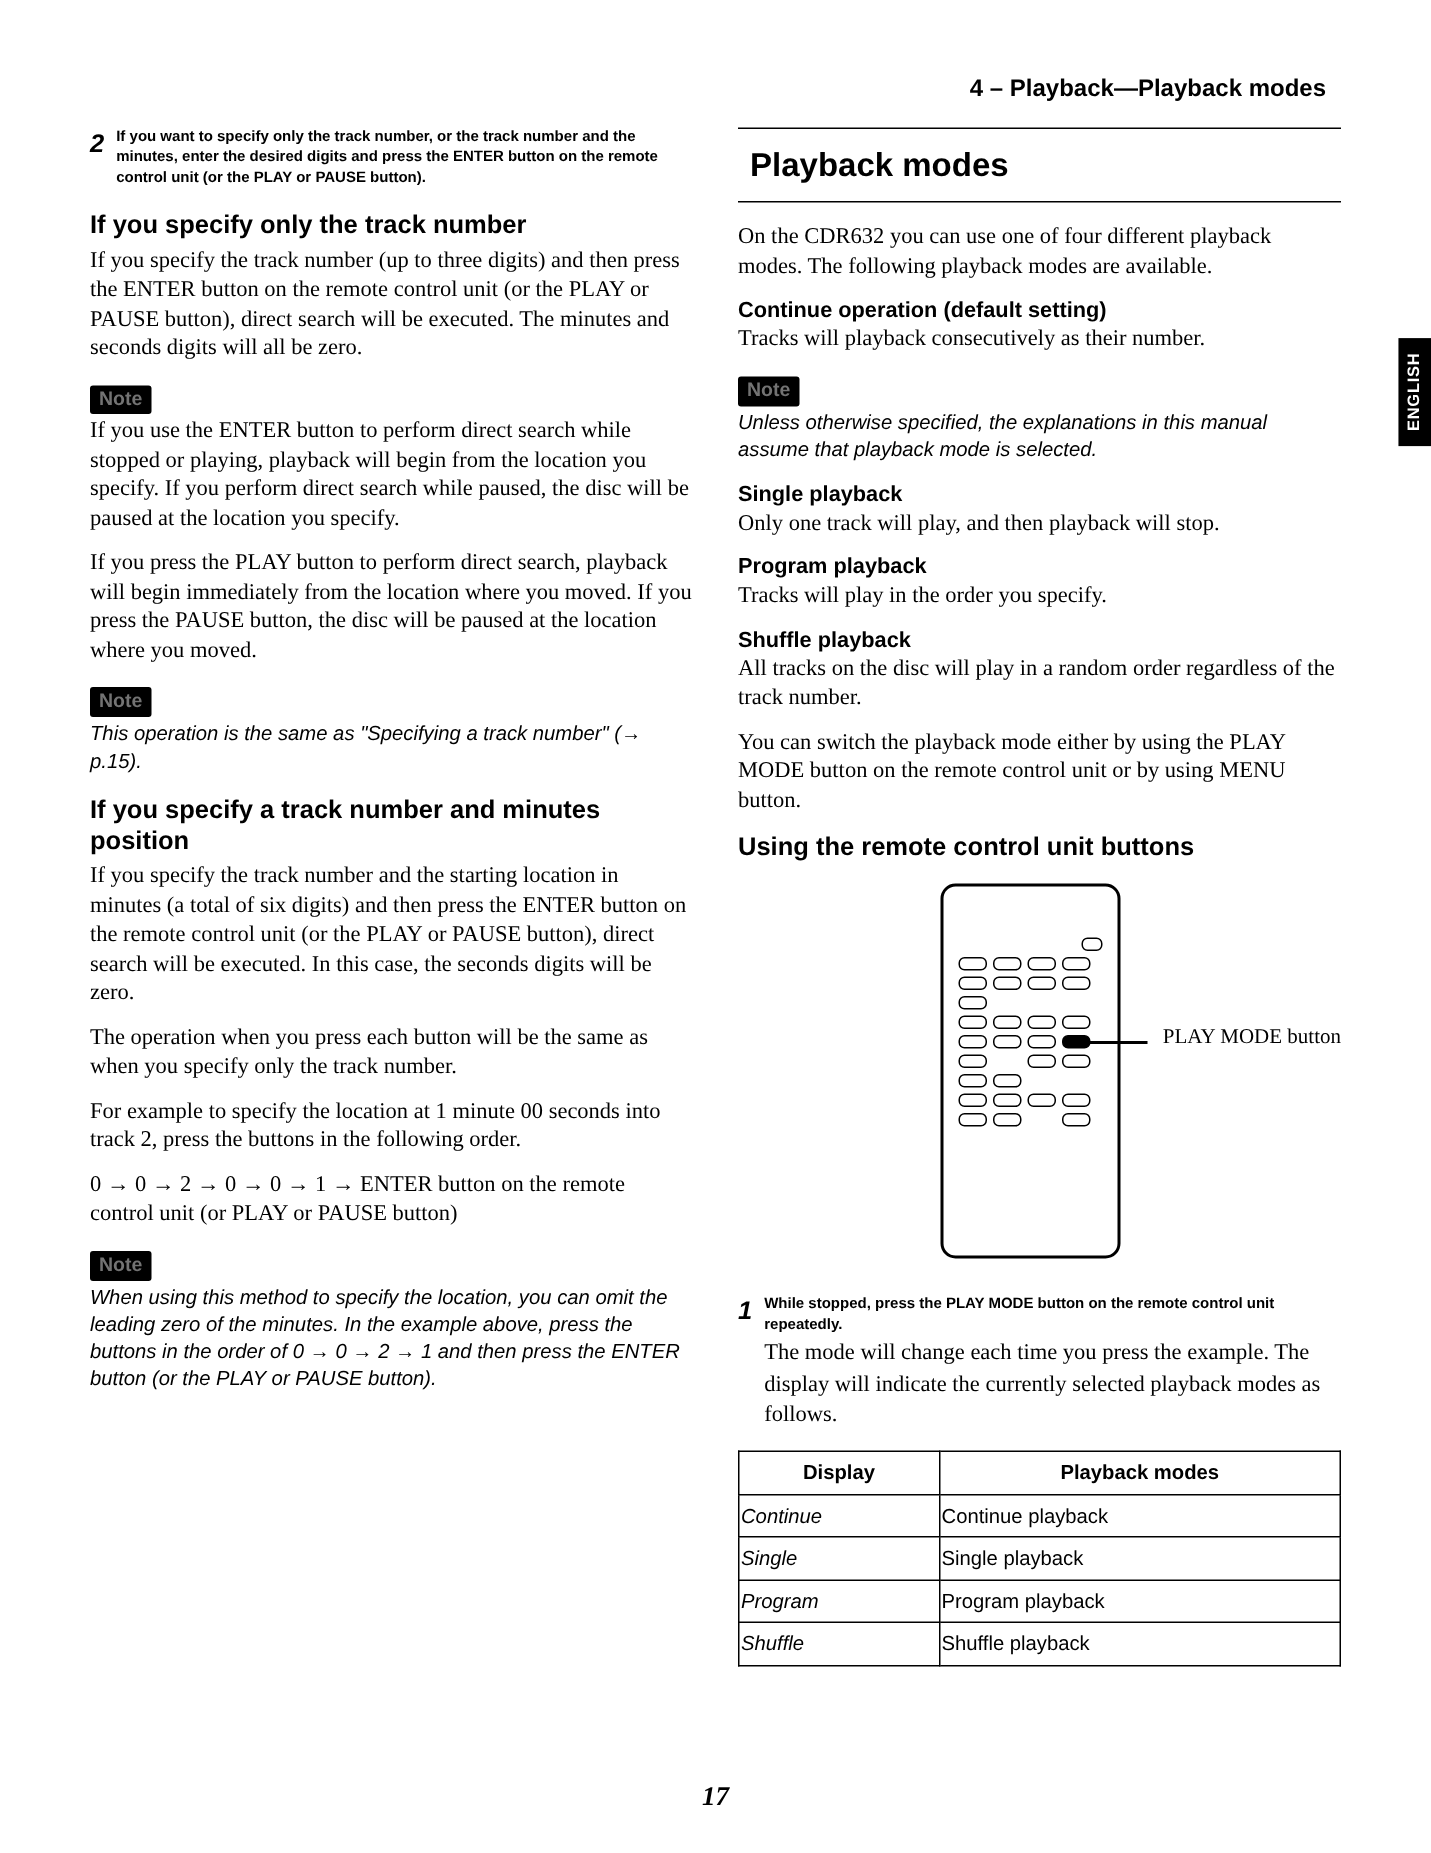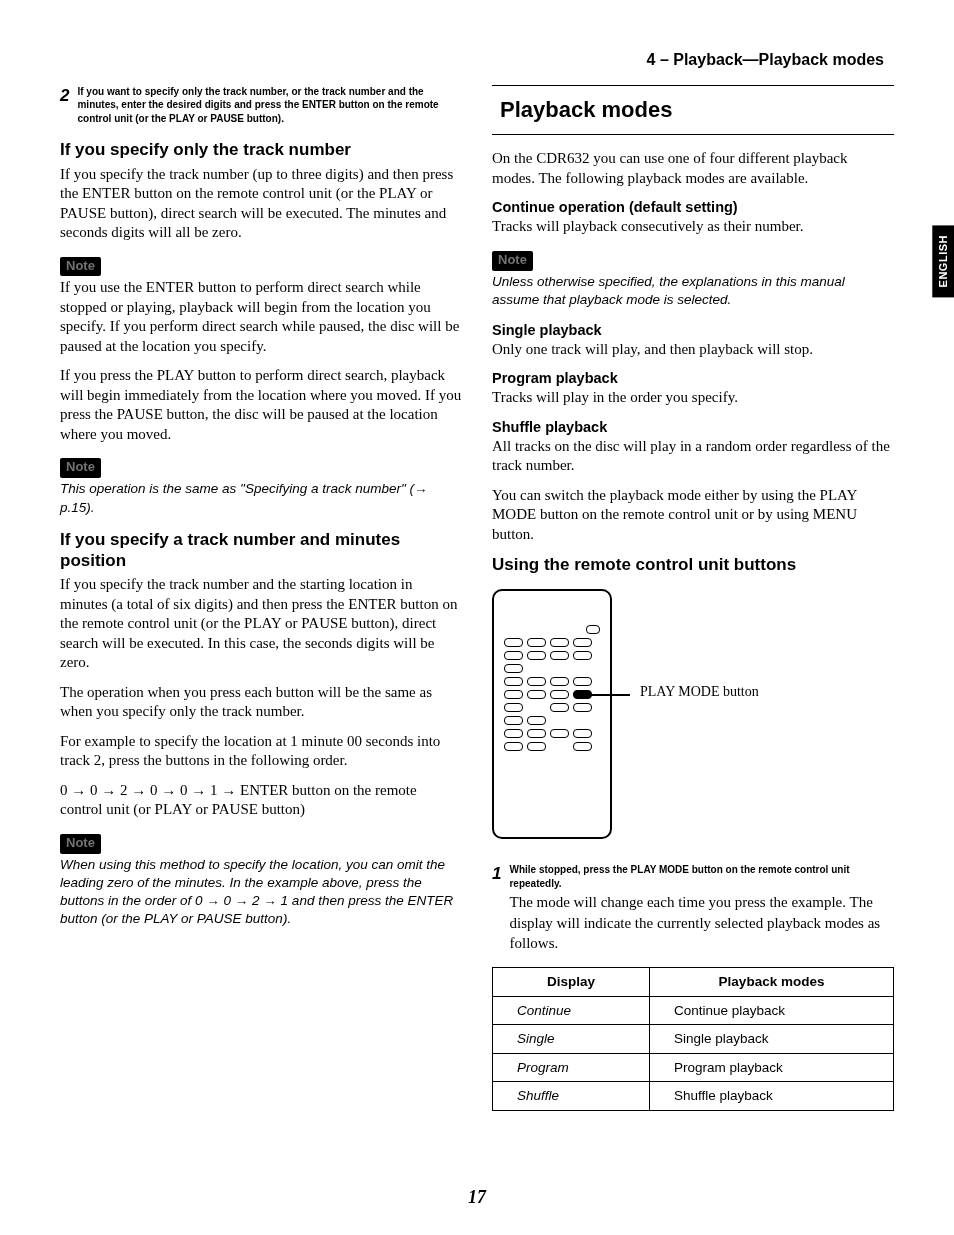--- a/index.html
+++ b/index.html
@@ -117,21 +117,21 @@
     font-weight: bold;
     font-size: 11px;
     writing-mode: vertical-rl;
     transform: rotate(180deg);
     padding: 10px 4px;
     letter-spacing: 0.5px;
   }
   
   .remote-wrap {
     display: flex;
-    justify-content: flex-start;
+    justify-content: flex-end;
     align-items: flex-start;
     gap: 28px;
     margin: 14px 0 24px 0;
     position: relative;
   }
   .remote {
     width: 120px;
     height: 250px;
     border: 2px solid #000;
     border-radius: 10px;
@@ -164,21 +164,21 @@
   
   table.modes {
     border-collapse: collapse;
     width: 100%;
     font-family: Arial, Helvetica, sans-serif;
     font-size: 13.5px;
     margin-top: 10px;
   }
   table.modes th, table.modes td {
     border: 1px solid #000;
-    padding: 5px 24px;
+    padding: 5px 1px;
     text-align: left;
   }
   table.modes th {
     font-weight: bold;
     text-align: center;
   }
   table.modes td:first-child { font-family: Arial, sans-serif; font-style: italic; }
 </style>
 </head>
 <body>

